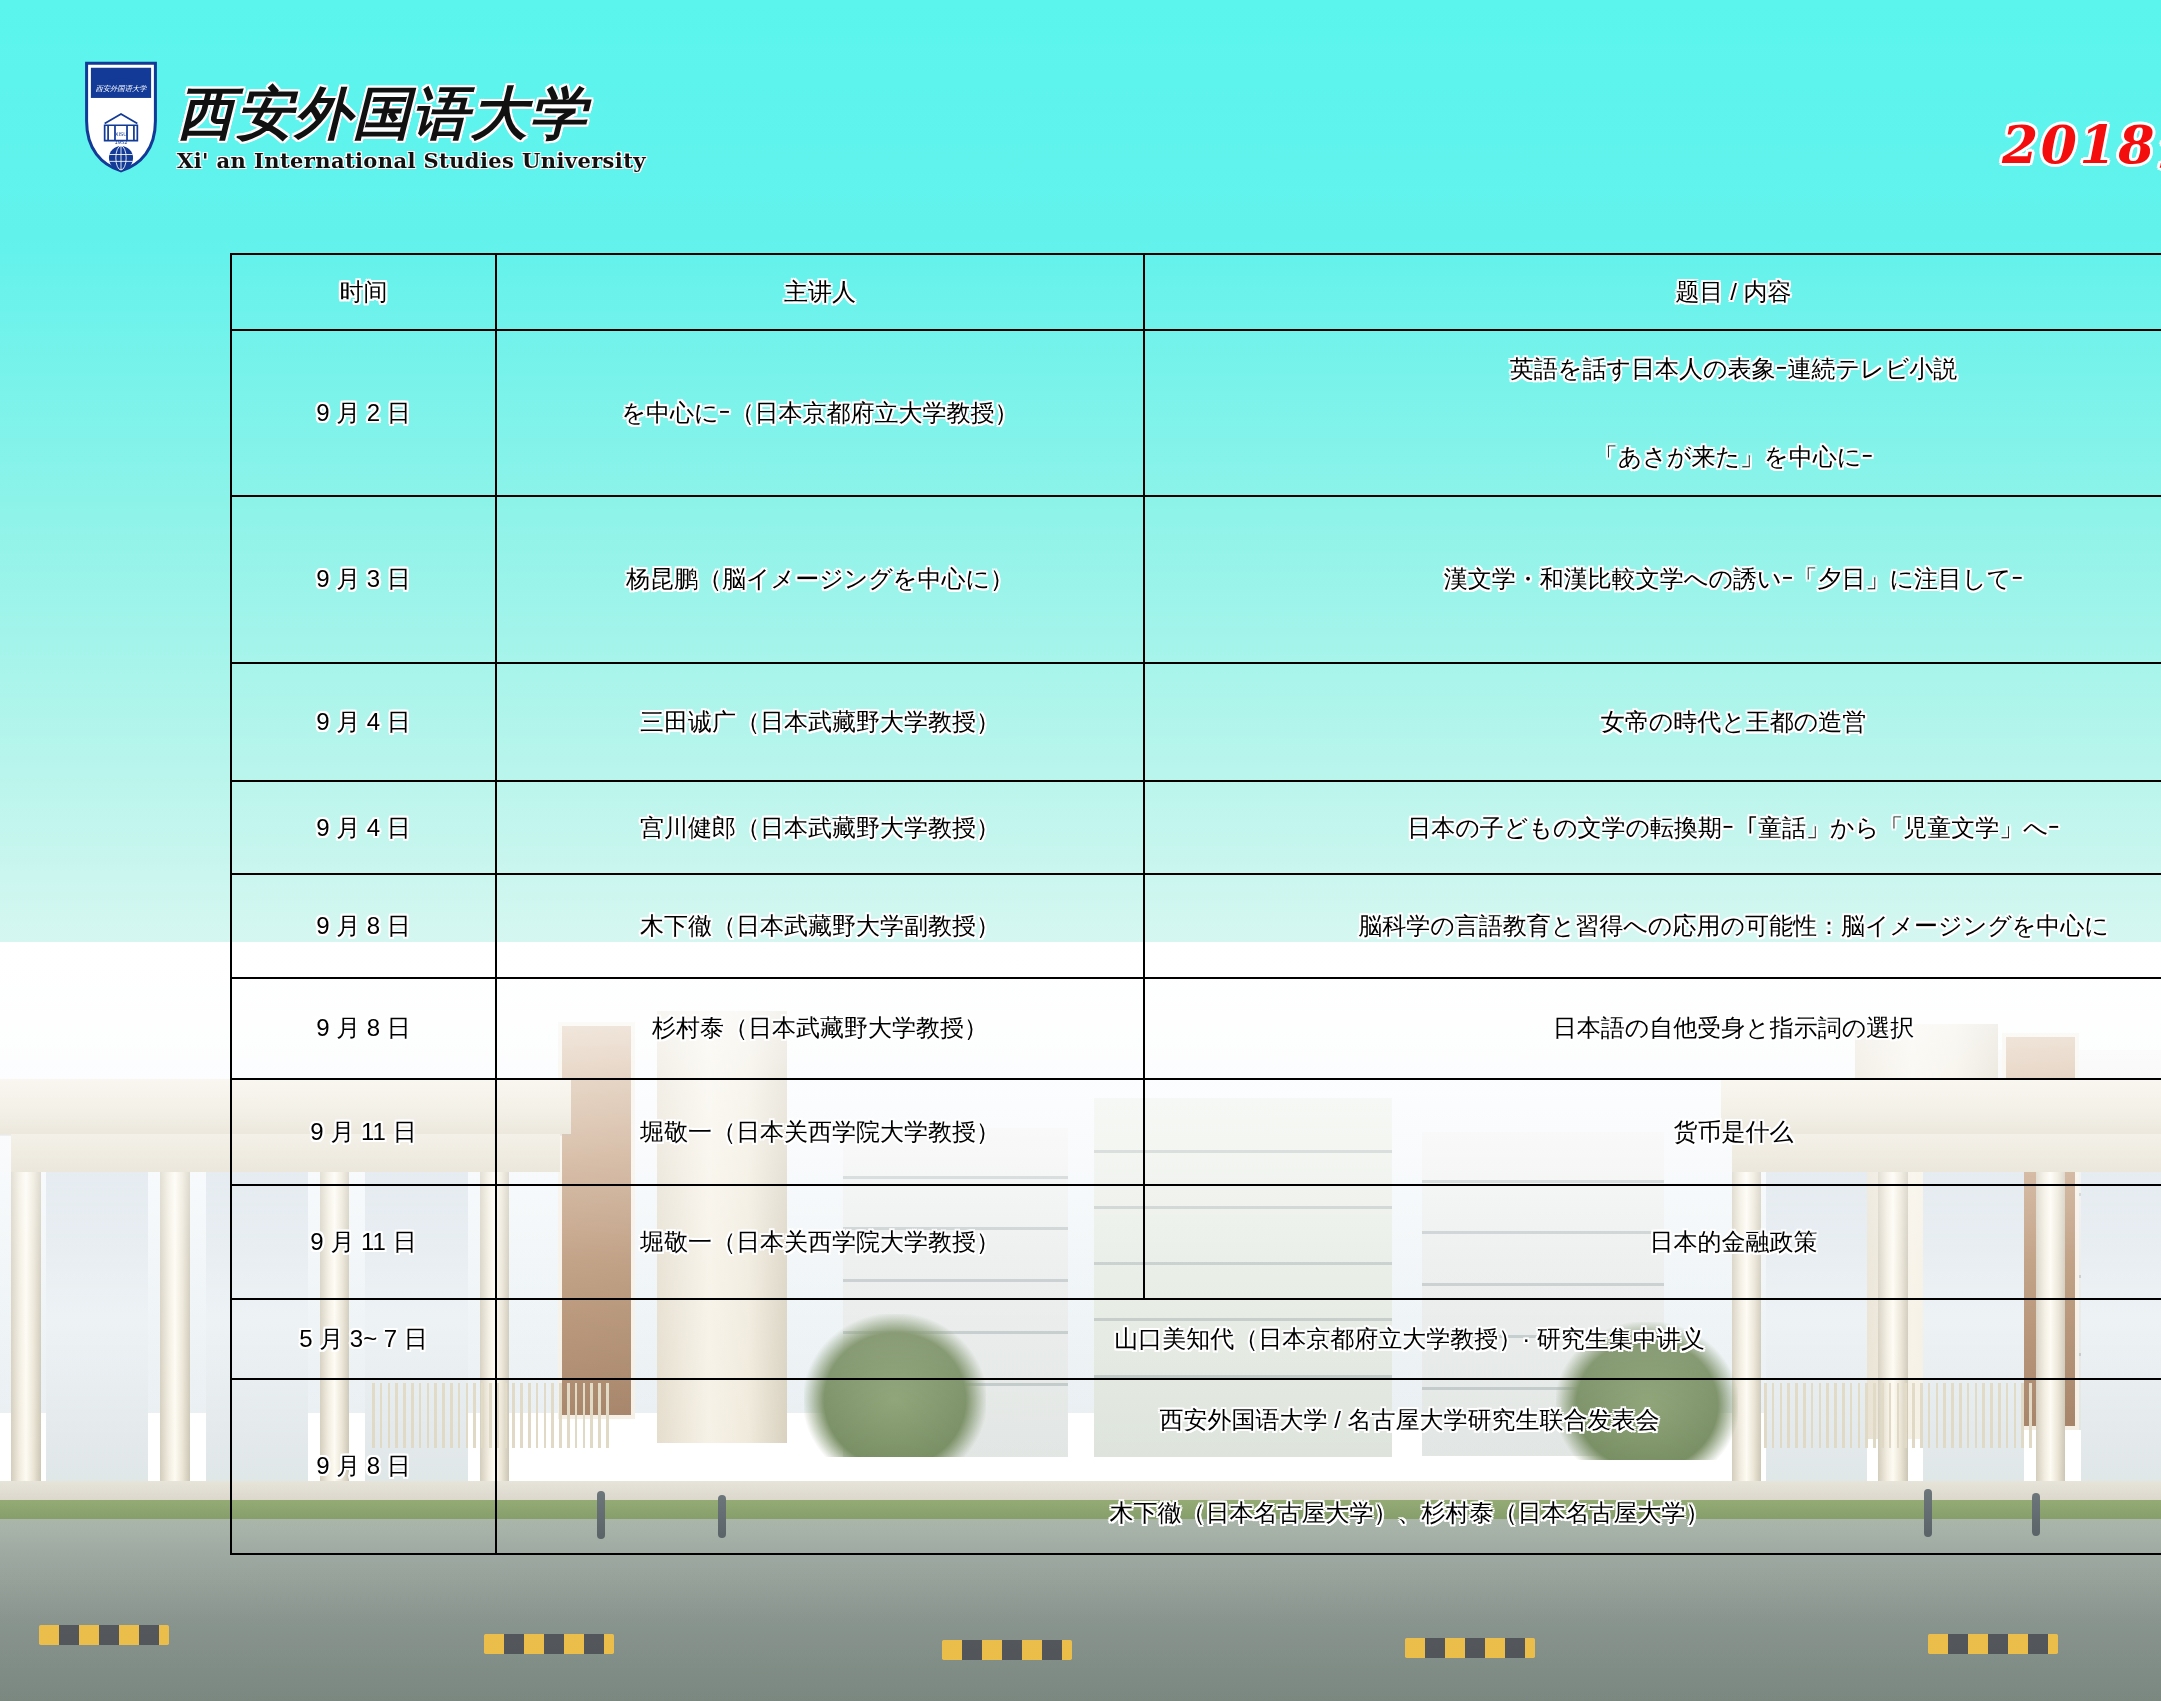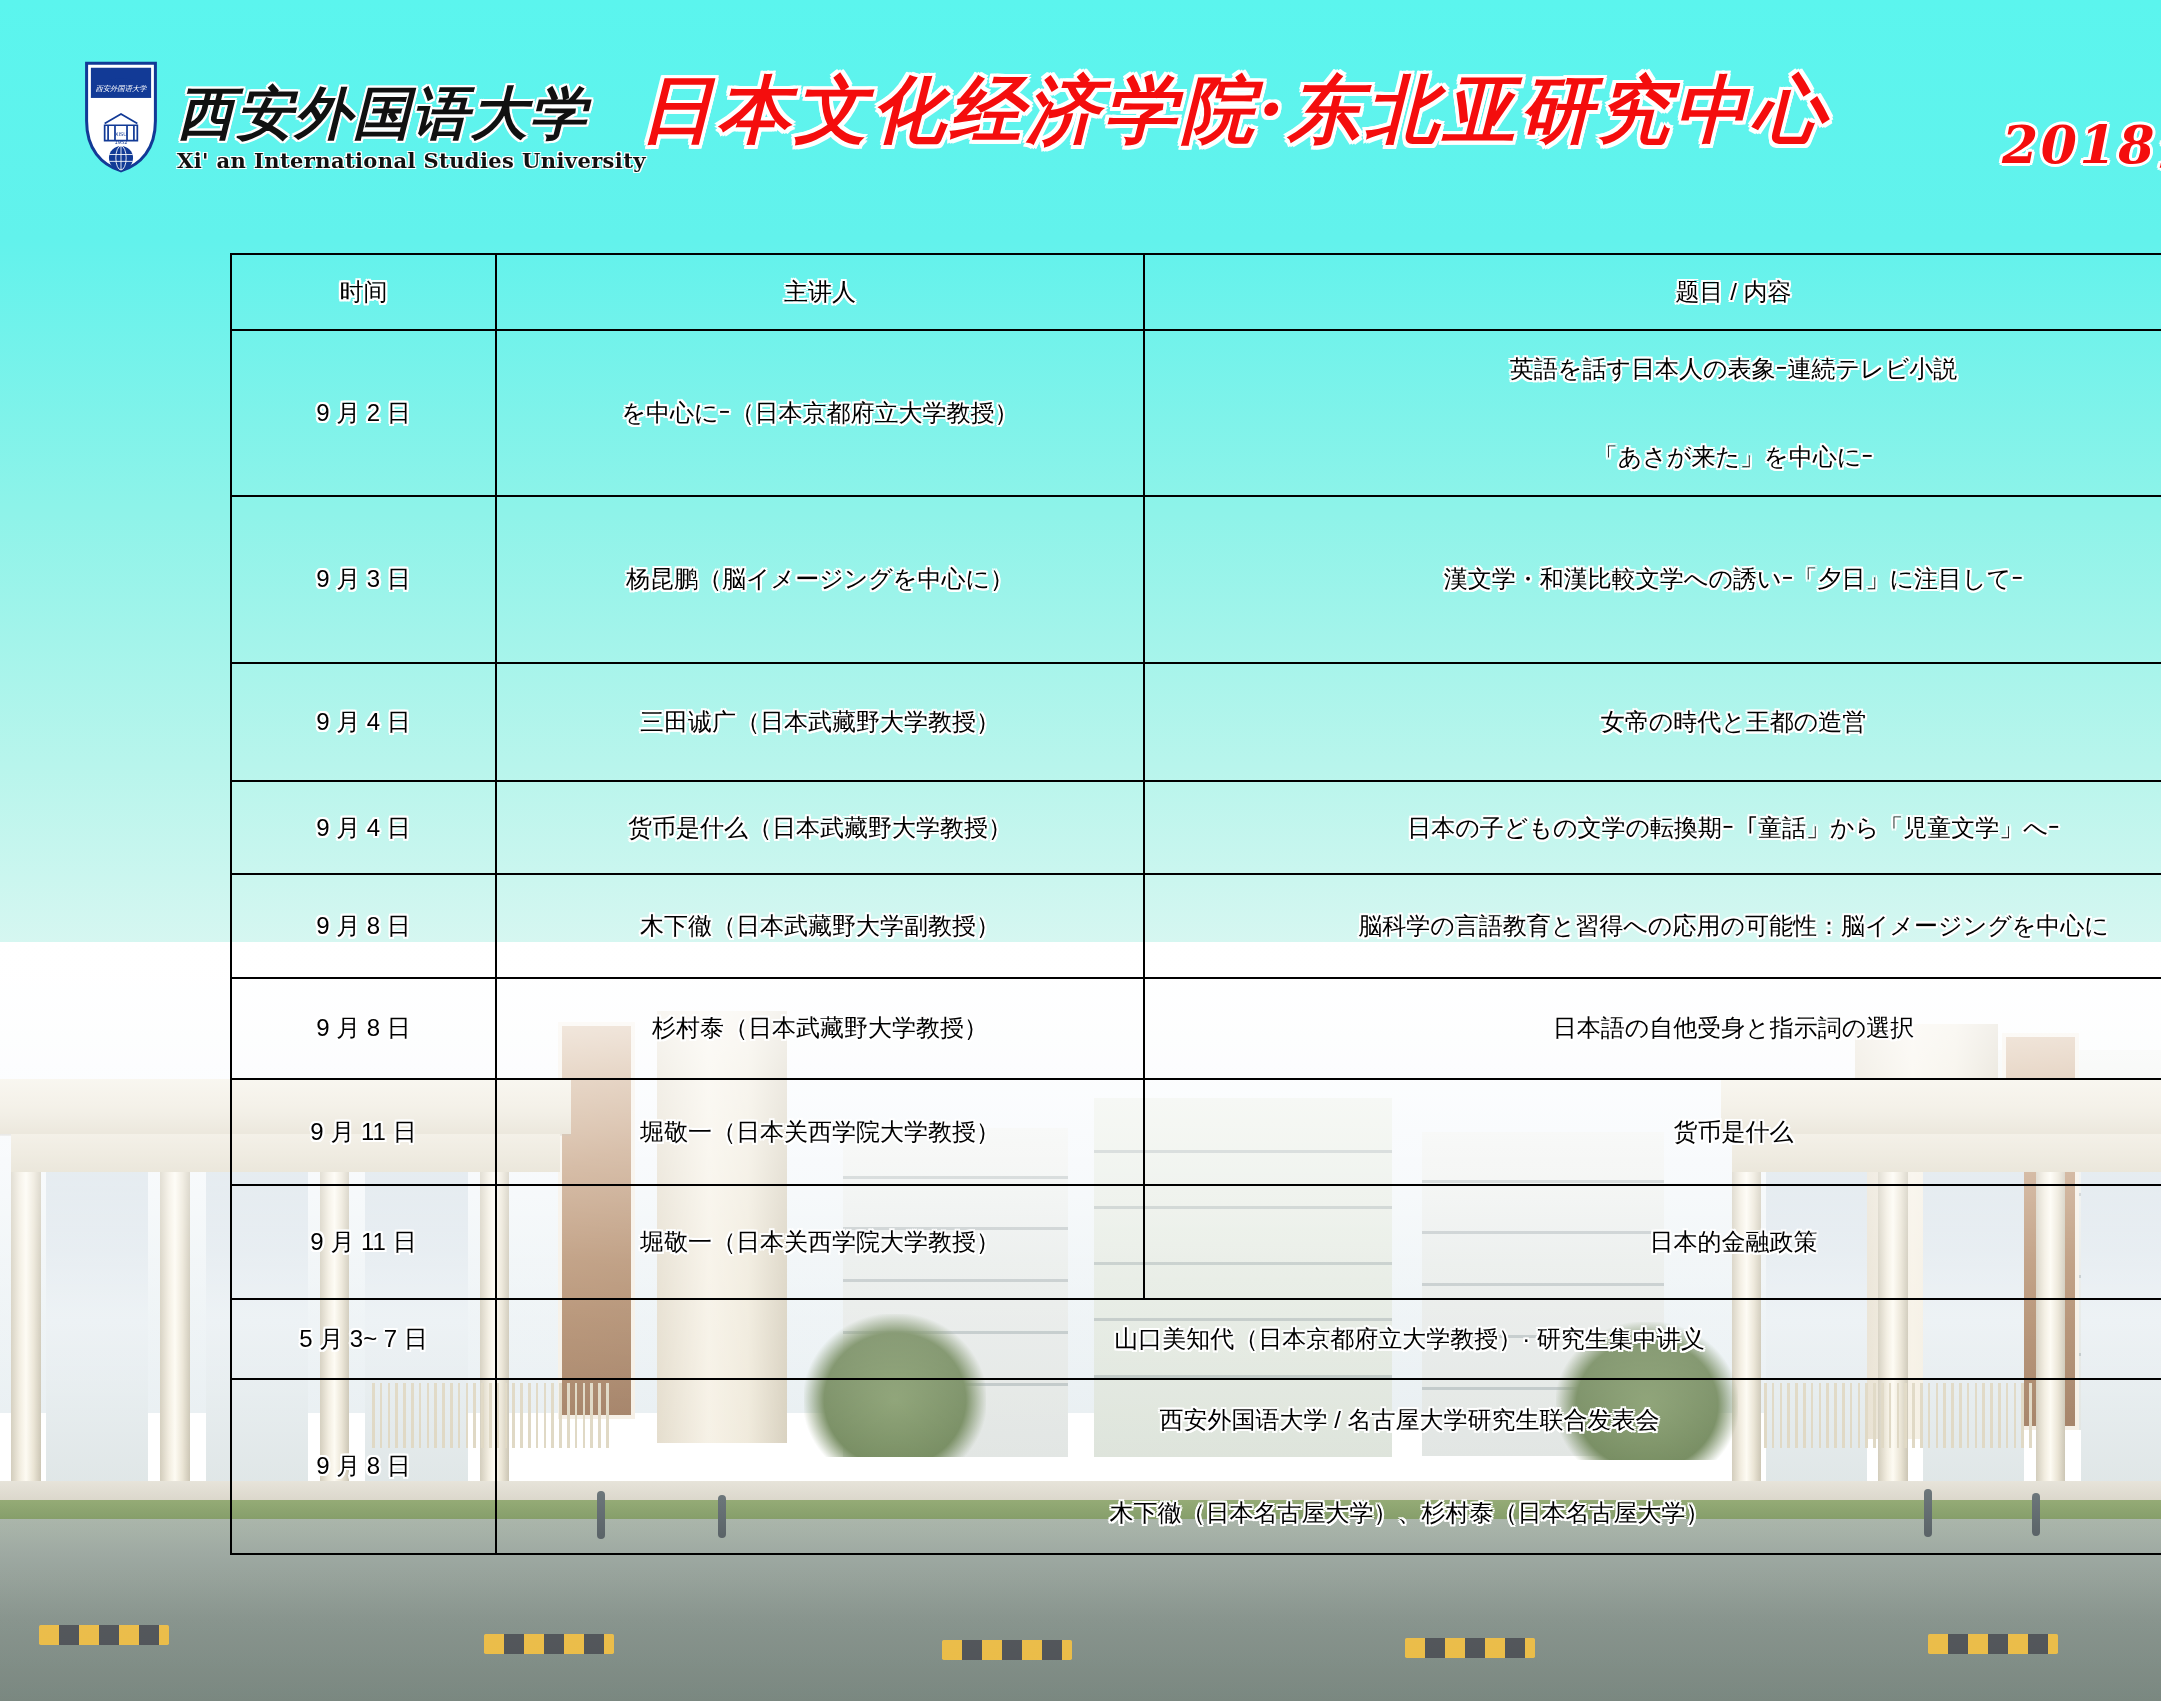--- a/index.html
+++ b/index.html
@@ -337,21 +337,20 @@
           <ellipse cx="100" cy="236" rx="12" ry="28"></ellipse>
           <path d="M73 228 H127 M73 244 H127 M100 208 V264"></path>
         </g>
       </svg>
       <div id="logo-text">
         <div id="logo-cn">西安外国语大学</div>
         <div id="logo-en">Xi' an International Studies University</div>
       </div>
     </div>
 
-    <div id="main-title">日本文化经济学院·东北亚研究中心</div>
 
     <div id="sub-title">2018金秋学术月</div>
   </div>
 
   <table id="schedule">
     <colgroup>
       <col class="c-time">
         <col class="c-speaker">
         <col class="c-topic">
     </colgroup>
@@ -378,21 +377,21 @@
       </tr>
 
       <tr class="r3">
         <td>9 月 4 日</td>
         <td>三田诚广（日本武藏野大学教授）</td>
         <td>女帝の時代と王都の造営</td>
       </tr>
 
       <tr class="r4">
         <td>9 月 4 日</td>
-        <td>货币是什么（日本武藏野大学教授）</td>
+        <td>宫川健郎（日本武藏野大学教授）</td>
         <td>日本の子どもの文学の転換期ｰ「童話」から「児童文学」へｰ</td>
       </tr>
 
       <tr class="r5">
         <td>9 月 8 日</td>
         <td>木下徹（日本武藏野大学副教授）</td>
         <td>脳科学の言語教育と習得への応用の可能性：脳イメージングを中心に</td>
       </tr>
 
       <tr class="r6">

